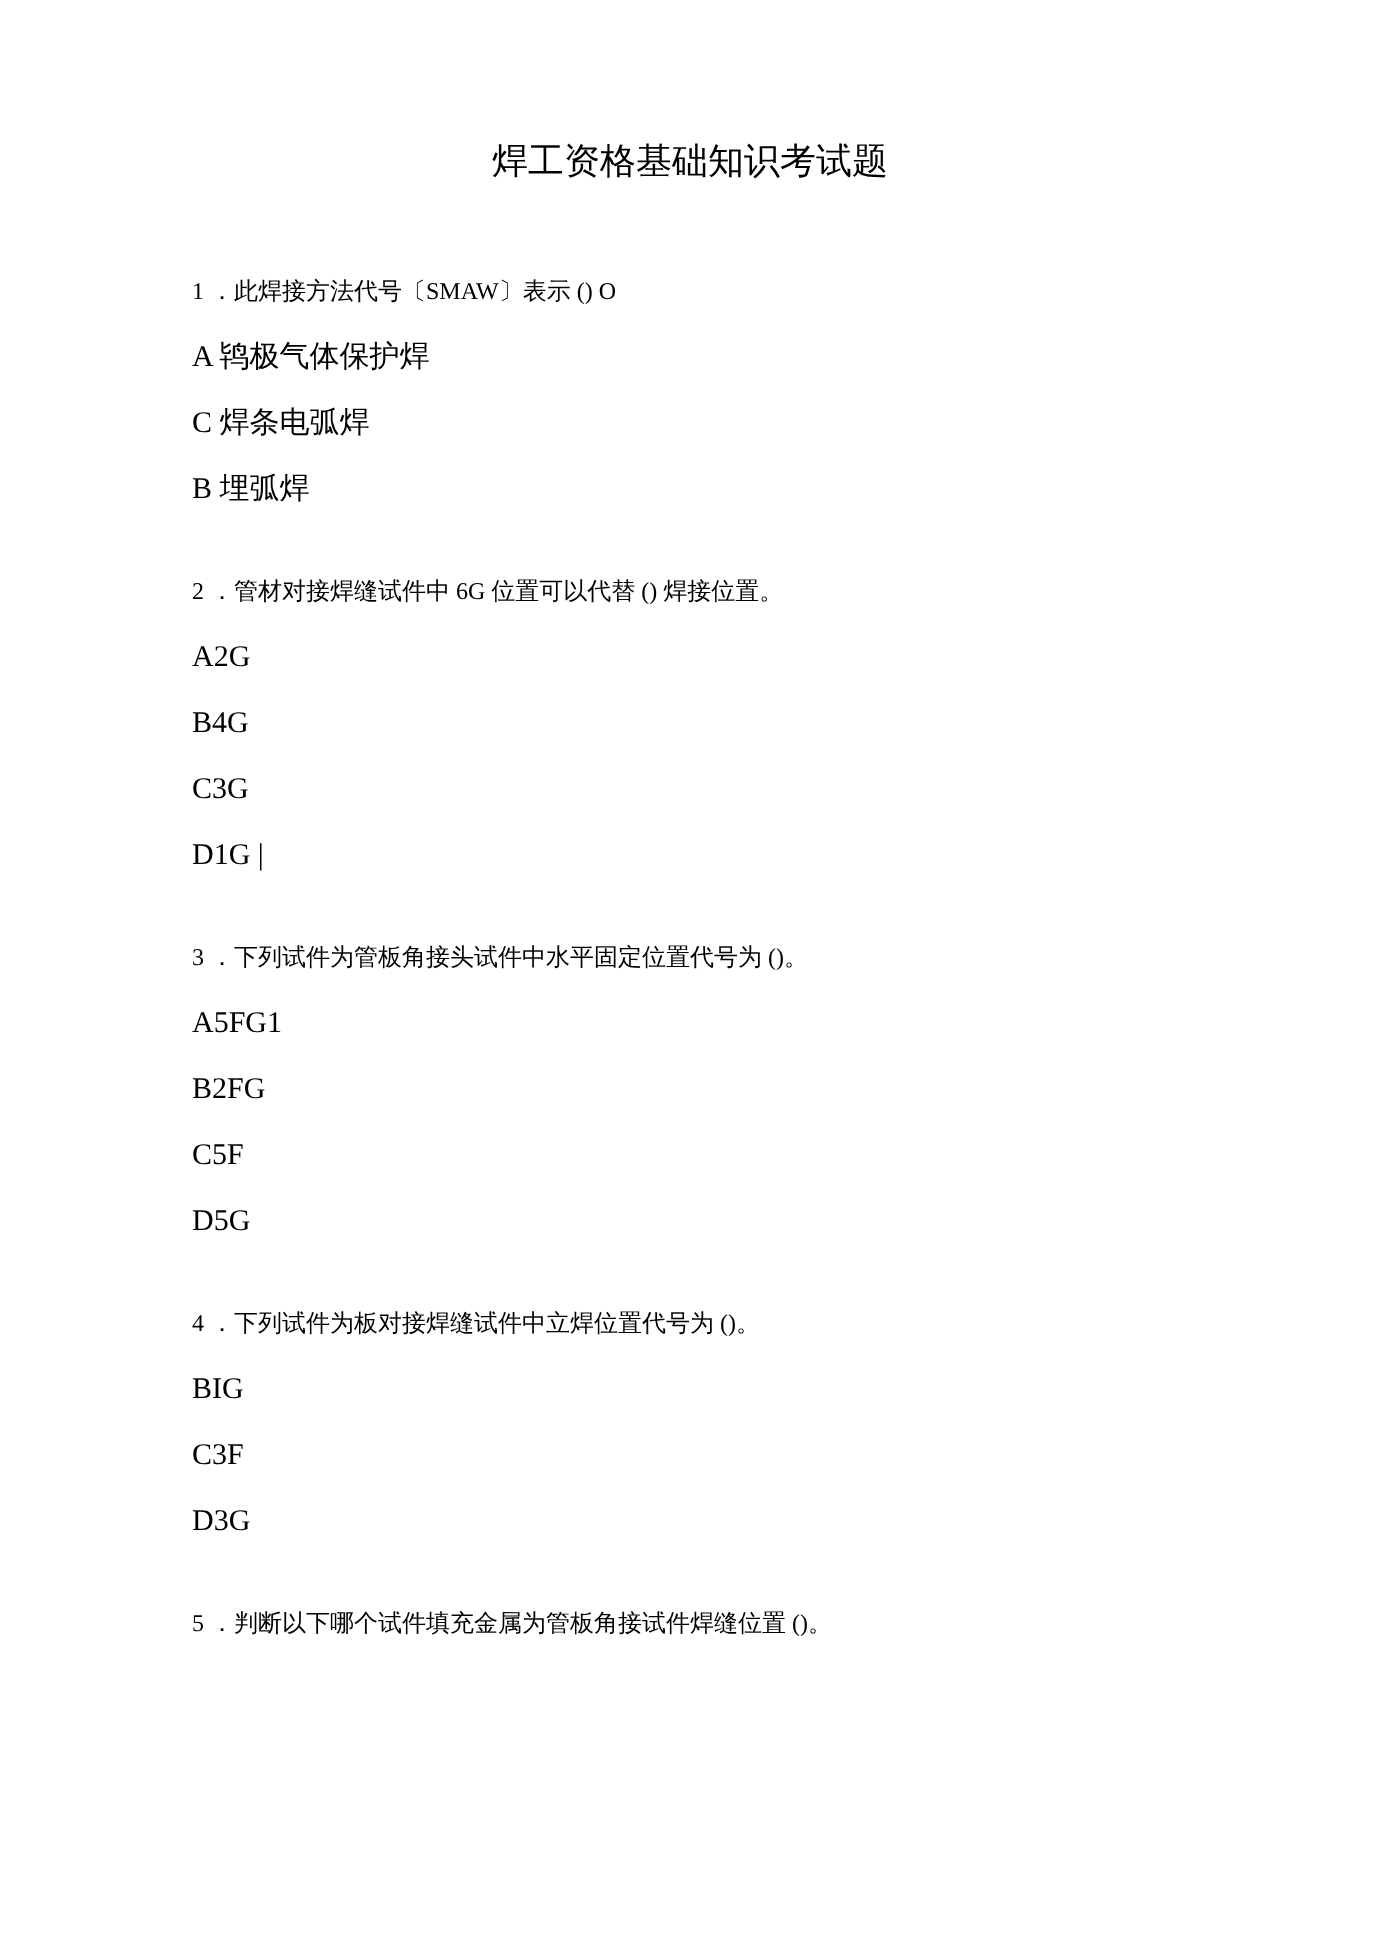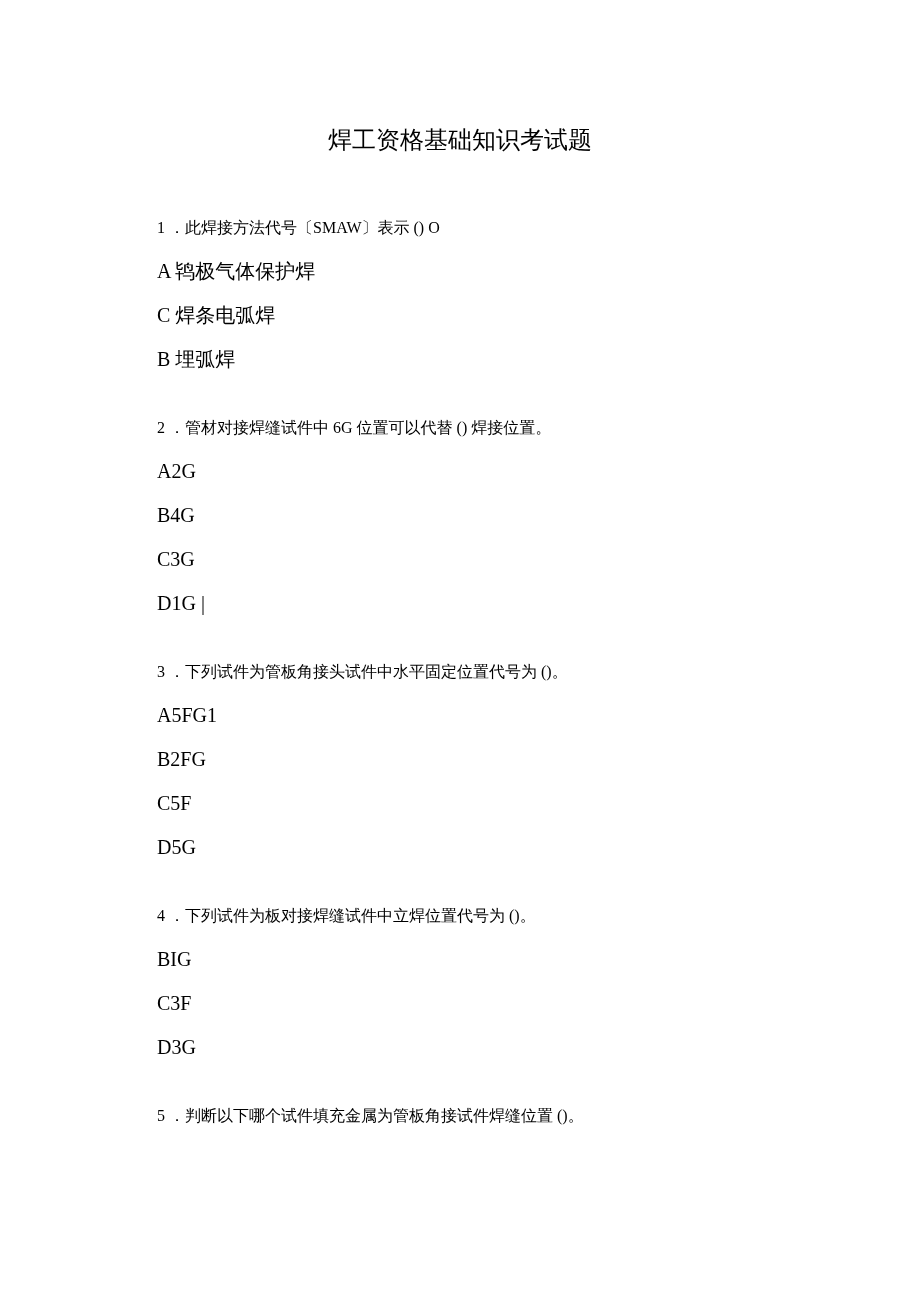--- a/index.html
+++ b/index.html
@@ -6,31 +6,30 @@
       font-family: "SimSun", "宋体", serif;
       width: 920px;
       height: 1301px;
       margin: 0;
       padding: 0;
       background: #ffffff;
       box-sizing: border-box;
       color: #000;
     }
     .page {
-      padding: 108px 128px 0 128px;
+      padding: 75px 128px 0 128px;
     }
     .title {
       text-align: center;
       font-size: 24px;
       margin-bottom: 60px;
       font-weight: normal;
     }
     .question-block {
       margin-bottom: 42px;
-      margin-left: 29px;
     }
     .question-stem {
       font-size: 16px;
       line-height: 1.5;
       margin-bottom: 16px;
     }
     .option {
       font-size: 20px;
       line-height: 1.5;
       margin-bottom: 14px;

